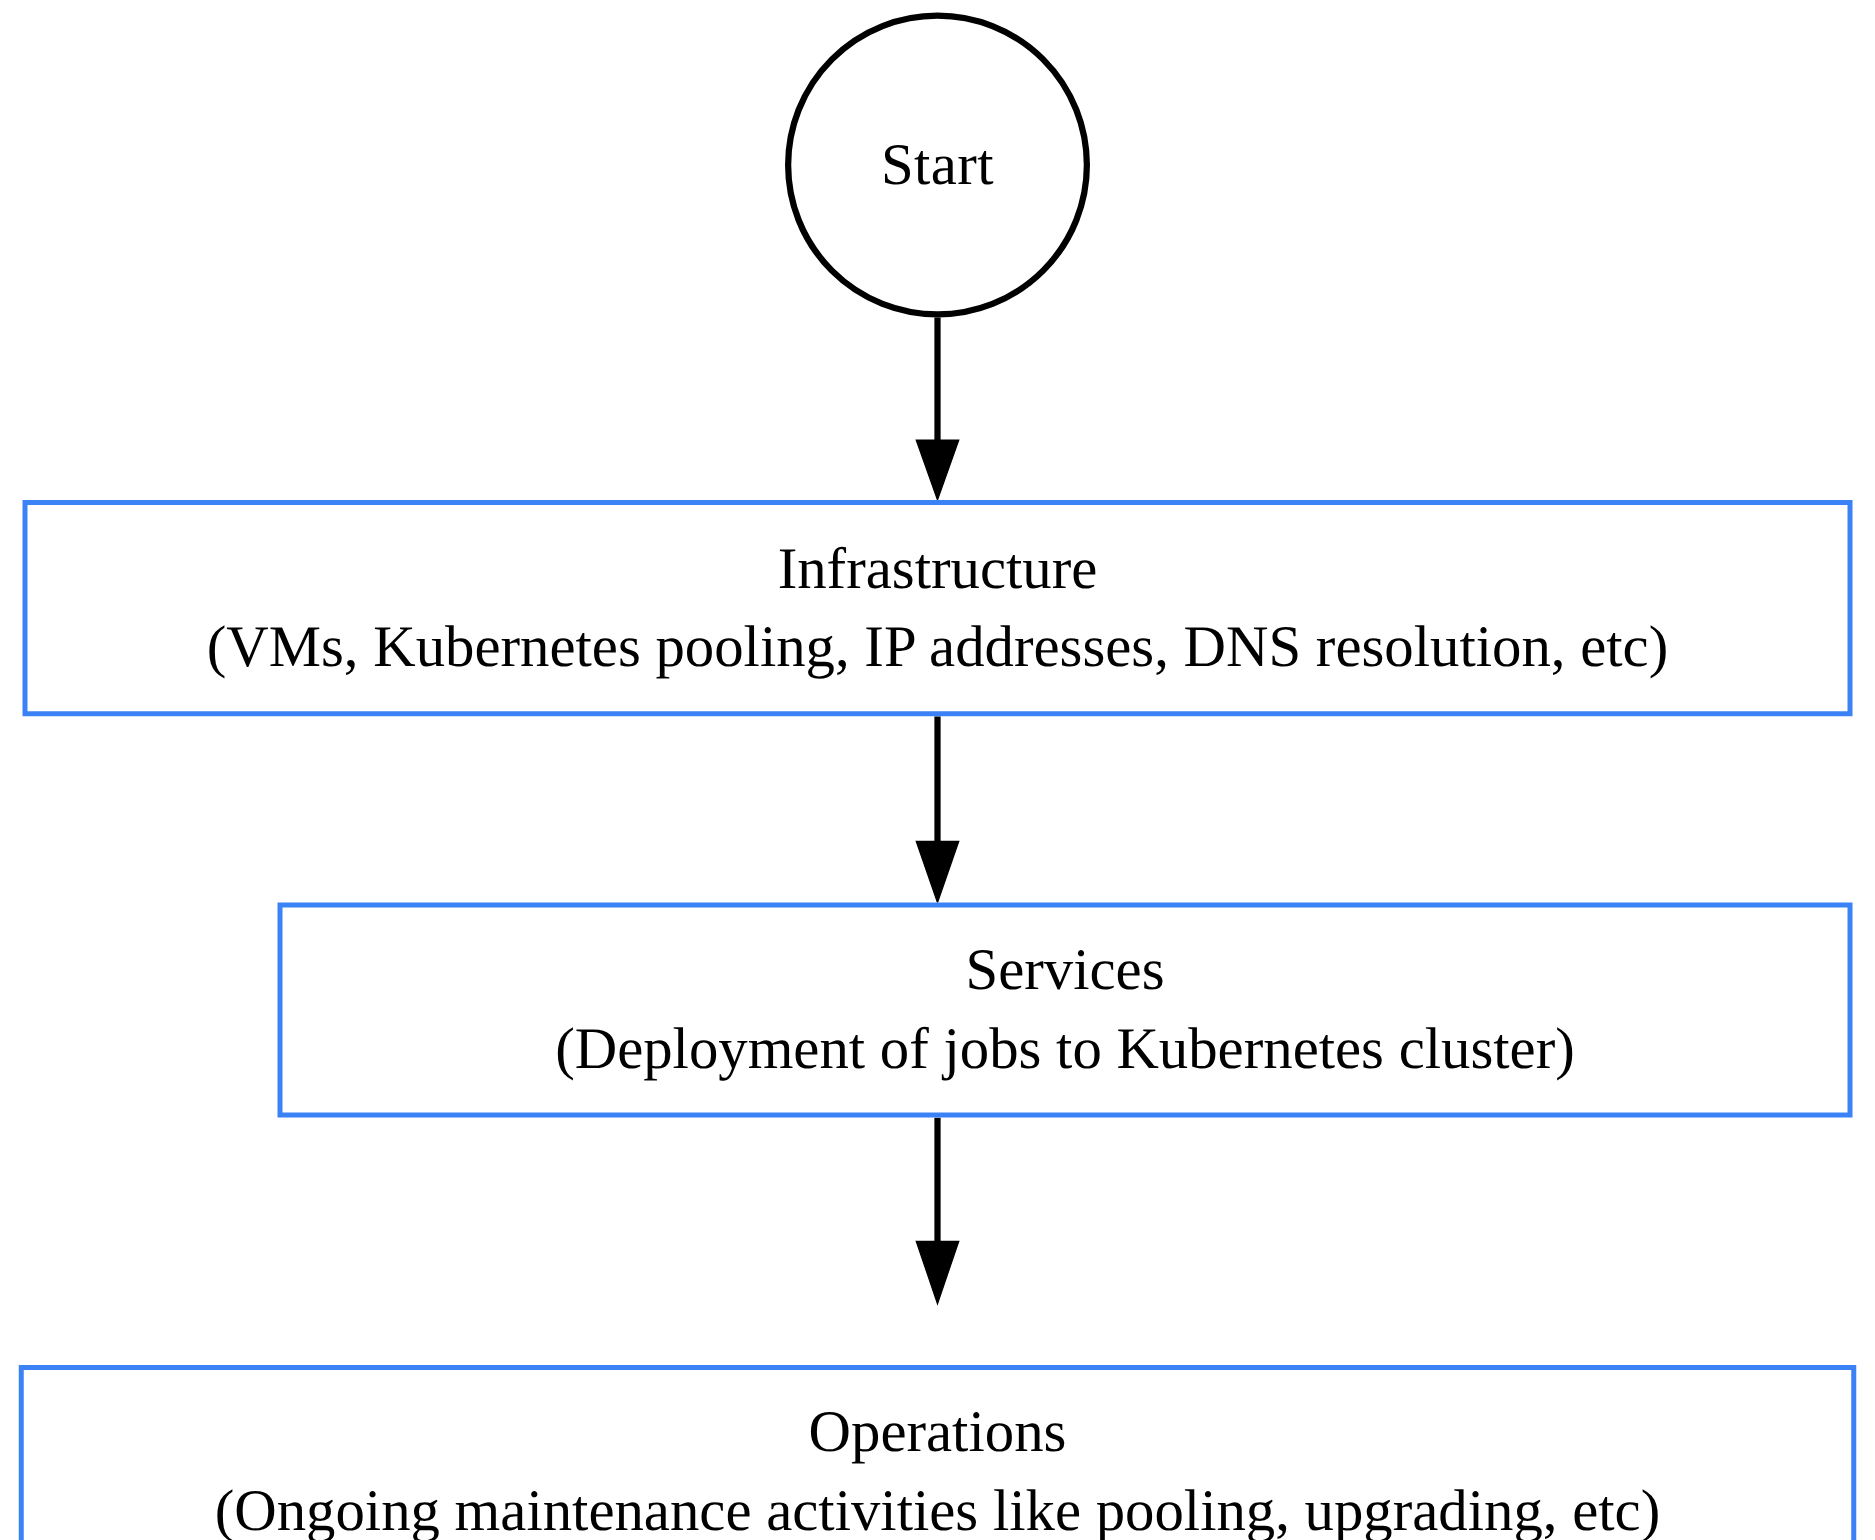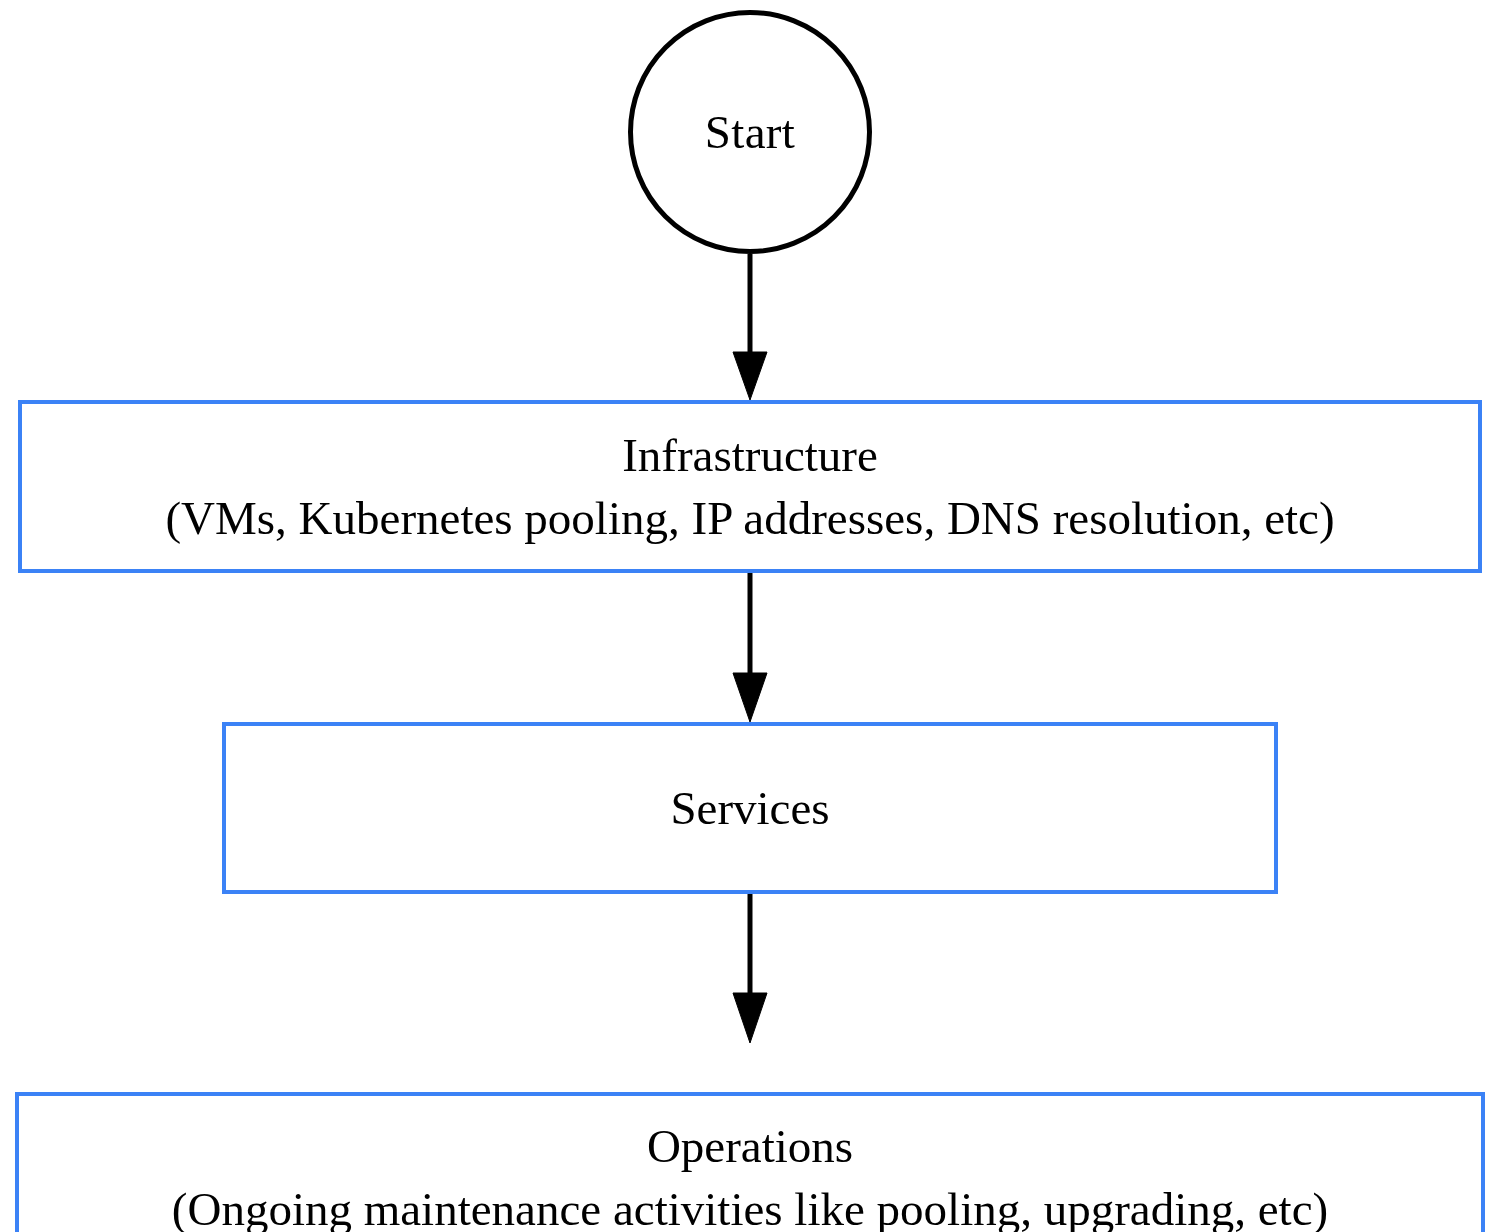--- a/index.html
+++ b/index.html
@@ -50,21 +50,21 @@
   }
   #infrastructure-node {
     left: 18px;
     top: 400px;
     width: 1464px;
     height: 173px;
   }
   #services-node {
     left: 222px;
     top: 722px;
-    width: 1056px;
+    width: 1260px;
     height: 172px;
   }
   #operations-node {
     left: 15px;
     top: 1092px;
     width: 1470px;
     height: 172px;
   }
   .process .node-title,
   .process .node-subtitle {
@@ -115,20 +115,21 @@
     <div class="node-title">Start</div>
   </div>
 
   <div class="node process" id="infrastructure-node">
     <div class="node-title">Infrastructure</div>
     <div class="node-subtitle">(VMs, Kubernetes pooling, IP addresses, DNS resolution, etc)</div>
   </div>
 
   <div class="node process" id="services-node">
     <div class="node-title">Services</div>
+    <div class="node-subtitle">(Deployment of jobs to Kubernetes cluster)</div>
   </div>
 
   <div class="node process" id="operations-node">
     <div class="node-title">Operations</div>
     <div class="node-subtitle">(Ongoing maintenance activities like pooling, upgrading, etc)</div>
   </div>
 
 </div>
 
 </body></html>

